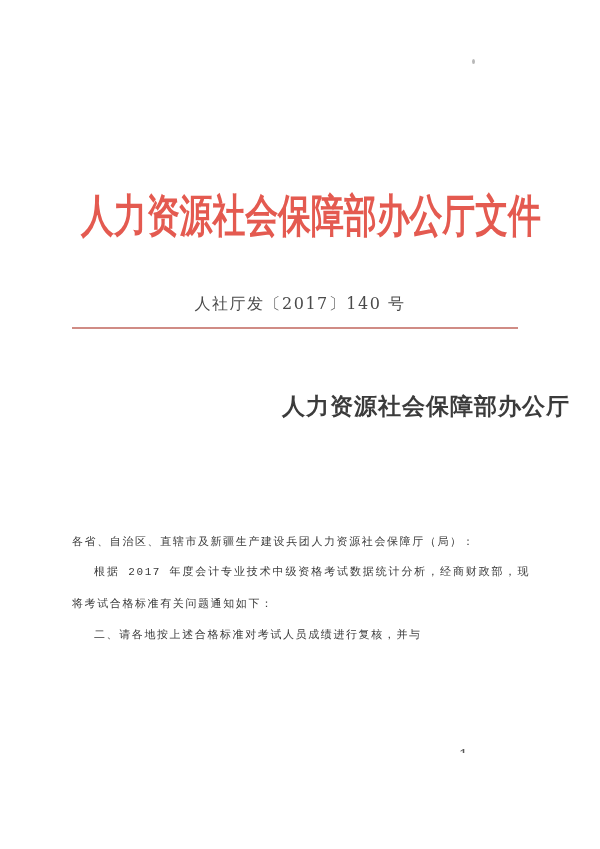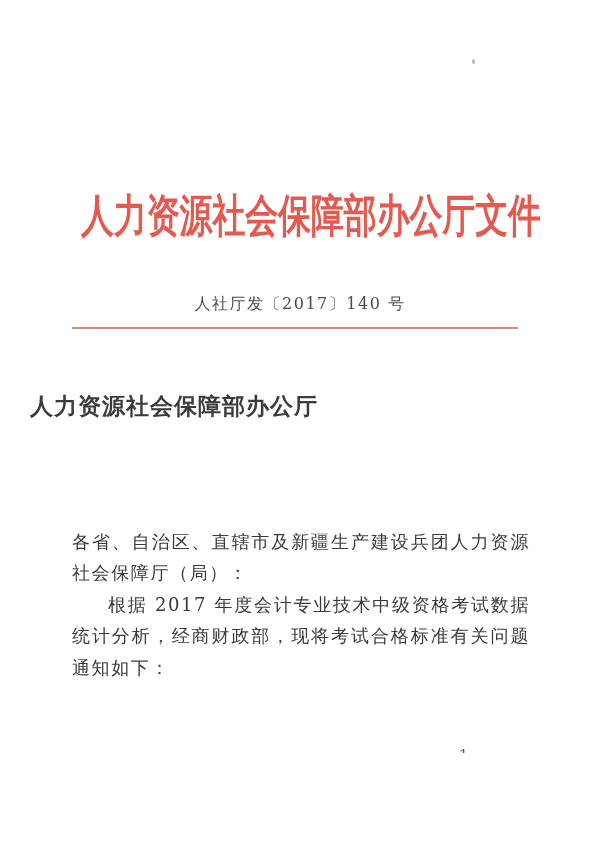--- a/index.html
+++ b/index.html
@@ -52,46 +52,47 @@
     width: 446px;
     height: 2px;
     background: #d08c85;
   }
   
   .doc-title {
     position: absolute;
     top: 384px;
     left: 30px;
     width: 540px;
-    text-align: left;
+    text-align: right;
     color: #3b3b3b;
     font-weight: bold;
     font-size: 23px;
     line-height: 43px;
     letter-spacing: 1px;
   }
   .doc-title .t-line { white-space: nowrap; }
   
   .body-text {
     position: absolute;
     top: 526px;
     left: 72px;
     width: 458px;
     color: #3a3a3a;
-    font-size: 18px;
+    font-size: 11px;
     line-height: 31.4px;
     letter-spacing: 1.6px;
     text-align: justify;
   }
   .body-text p {
     margin: 0;
     padding: 0;
   }
   .body-text p.indent {
     text-indent: 2em;
+    font-family: Liberation Mono, monospace;
   }
   
   .page-number {
     position: absolute;
     top: 746px;
     left: 0;
     width: 500px;
     text-align: right;
     color: #5a5a5a;
     font-size: 15px;
@@ -118,20 +119,21 @@
 
   <div class="red-rule"></div>
 
   <div class="doc-title">
     <div class="t-line">人力资源社会保障部办公厅</div>
   </div>
 
   <div class="body-text">
     <p>各省、自治区、直辖市及新疆生产建设兵团人力资源社会保障厅（局）：</p>
     <p class="indent">根据 2017 年度会计专业技术中级资格考试数据统计分析，经商财政部，现将考试合格标准有关问题通知如下：</p>
+    <p class="indent">二、请各地按上述合格标准对考试人员成绩进行复核，并与</p>
   </div>
 
   <div class="page-number">— 1 —</div>
 
   <div class="speck speck-top"></div>
   <div class="speck speck-bottom"></div>
 
 </div>
 
 </body></html>

